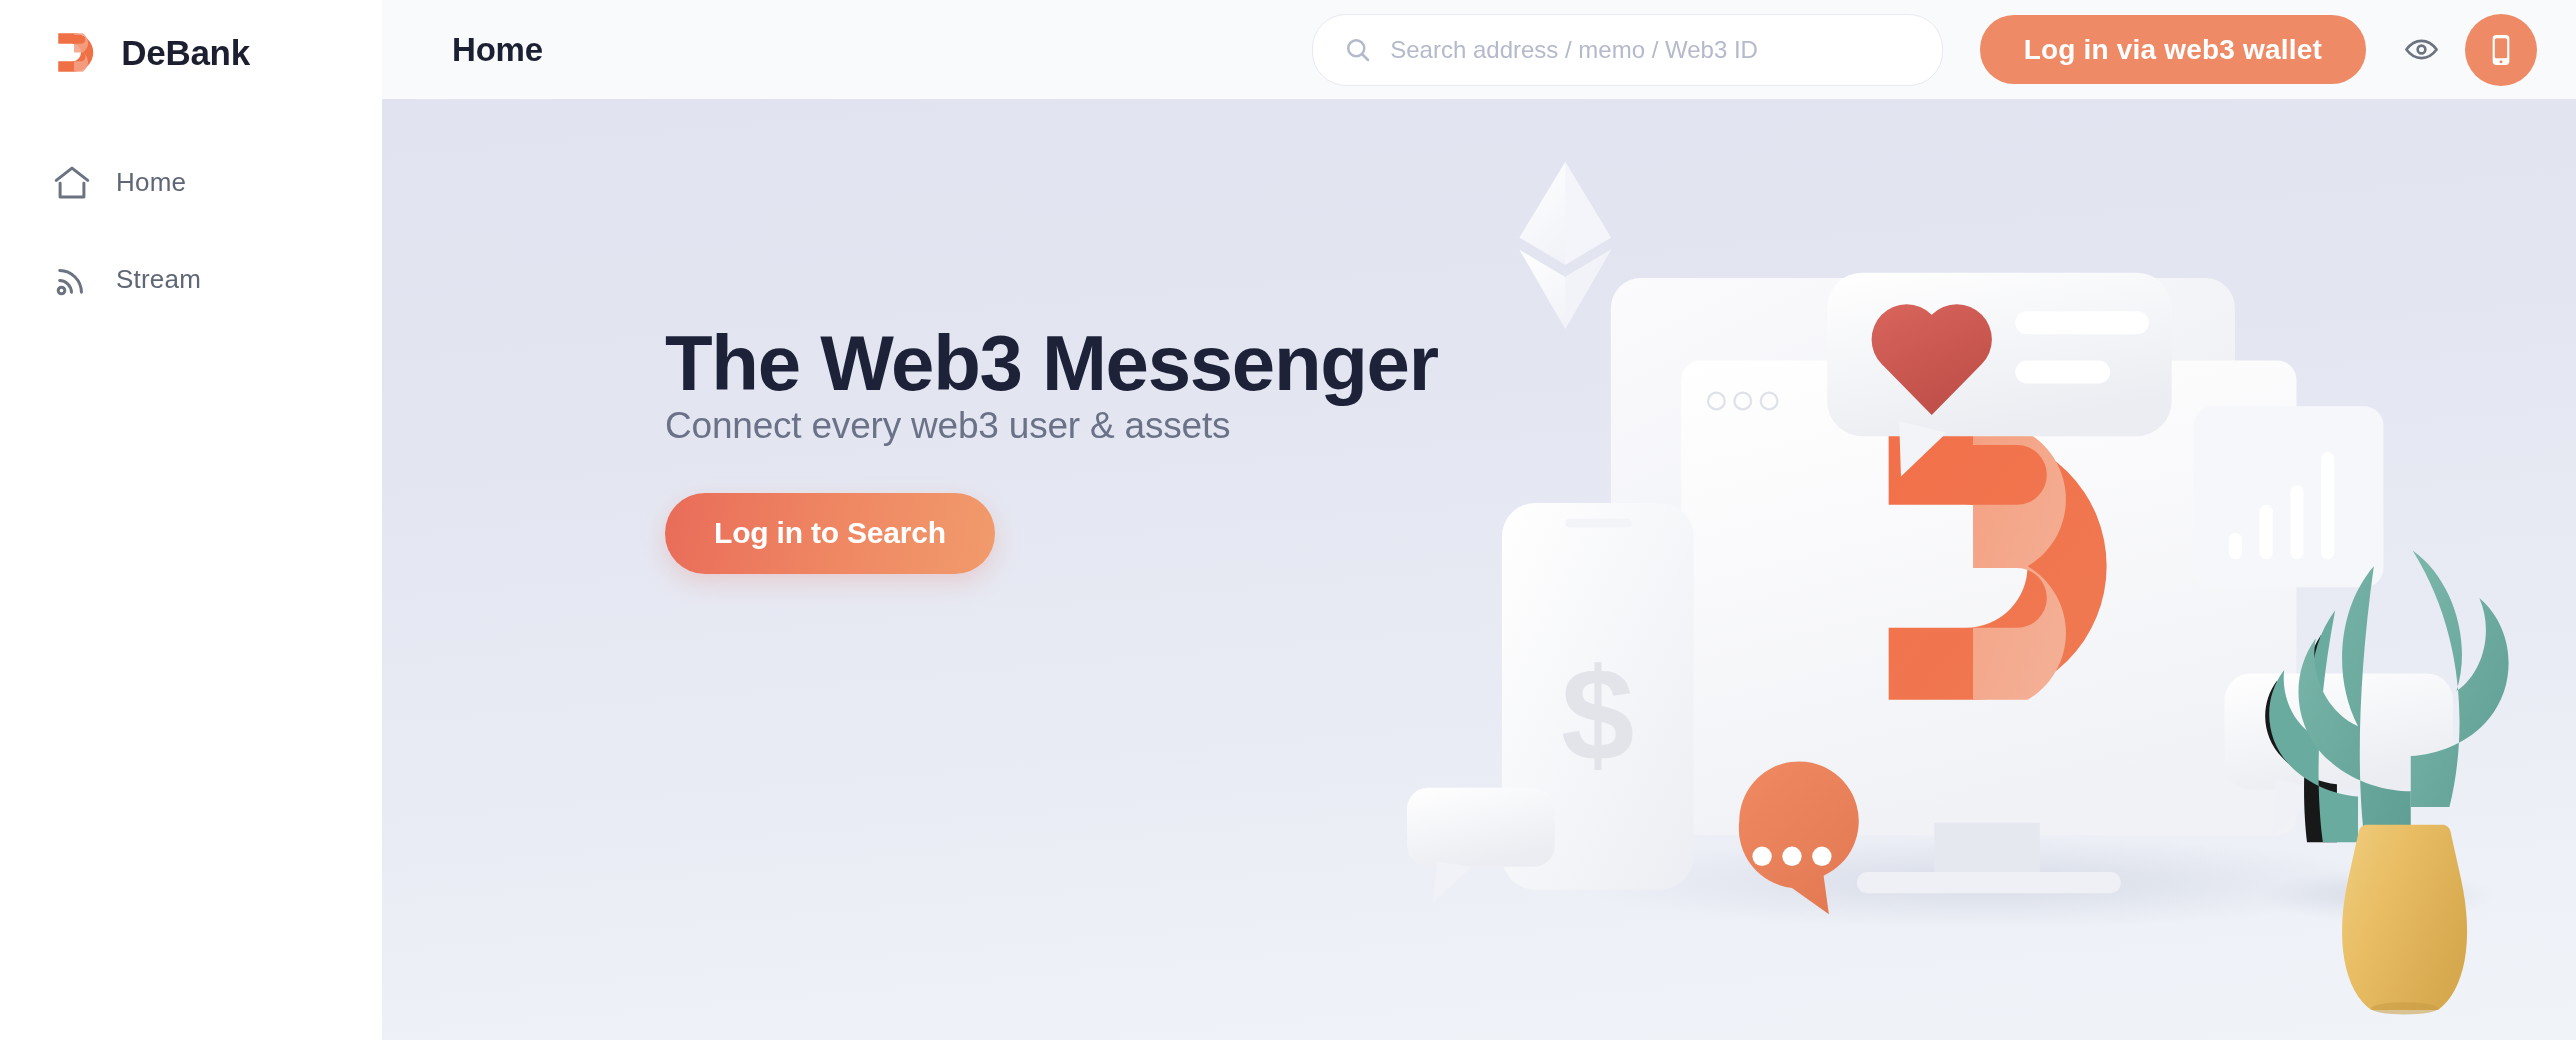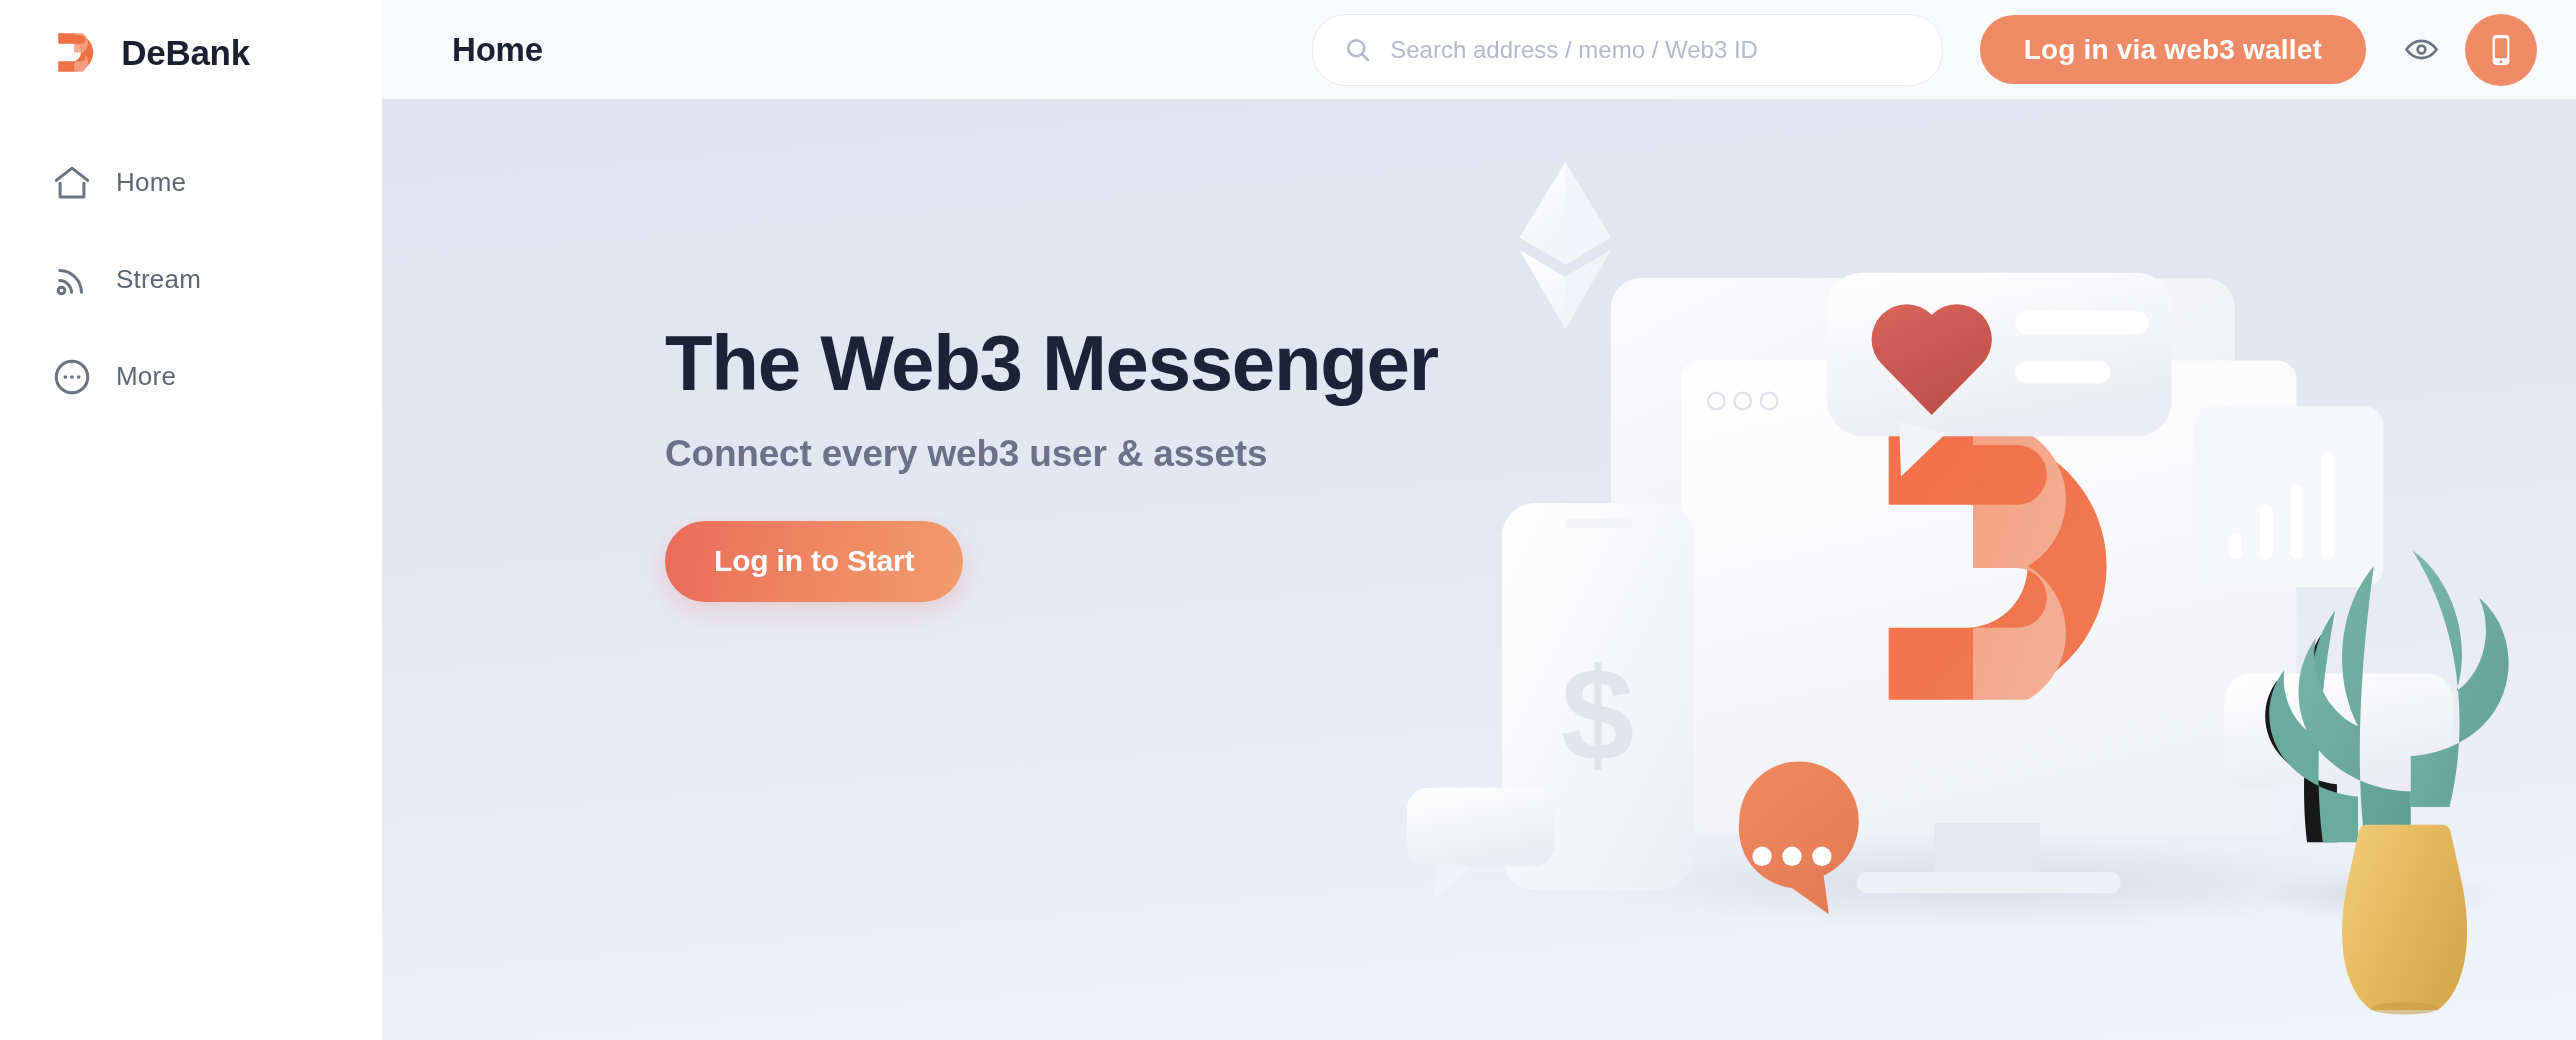--- a/index.html
+++ b/index.html
@@ -107,22 +107,22 @@
   .hero-copy {
     position: absolute; left: 283px; top: 224px;
     z-index: 4;
   }
   .hero-title {
     font-size: 78px; font-weight: 700; color: #1d2239;
     letter-spacing: -1.3px; line-height: 1.05;
     white-space: nowrap;
   }
   .hero-sub {
-    font-size: 37px; color: #6b7288; font-weight: 700;
-    margin-top: 28px; letter-spacing: -0.2px;
+    font-size: 37px; color: #6b7288; font-weight: 400;
+    letter-spacing: -0.2px;
     white-space: nowrap;
   }
   .cta-btn {
     margin-top: 46px;
     height: 81px; padding: 0 49px;
     border: none; border-radius: 40px;
     background: linear-gradient(100deg, #e96c59 0%, #ef8763 52%, #f19b6c 100%);
     color: #ffffff; font-size: 30px; font-weight: 700;
     font-family: "Liberation Sans", sans-serif;
     cursor: pointer; letter-spacing: -0.2px;
@@ -171,31 +171,20 @@
         <span class="nav-icon">
           <svg viewBox="0 0 24 24" fill="none" stroke="#6b7280" stroke-width="1.7" stroke-linecap="round">
             <circle cx="6" cy="18" r="1.9"></circle>
             <path d="M5 12.3 A7 7 0 0 1 11.7 19"></path>
             <path d="M5 6.6 A12.6 12.6 0 0 1 17.4 19"></path>
           </svg>
         </span>
         <span class="nav-label">Stream</span>
       </div>
 
-      <div class="nav-item">
-        <span class="nav-icon">
-          <svg viewBox="0 0 24 24" fill="none" stroke="#6b7280" stroke-width="1.7">
-            <circle cx="12" cy="12" r="9"></circle>
-            <circle cx="8.2" cy="12" r="1.05" fill="#6b7280" stroke="none"></circle>
-            <circle cx="12" cy="12" r="1.05" fill="#6b7280" stroke="none"></circle>
-            <circle cx="15.8" cy="12" r="1.05" fill="#6b7280" stroke="none"></circle>
-          </svg>
-        </span>
-        <span class="nav-label">More</span>
-      </div>
 
     </nav>
   </aside>
 
   <section class="main">
 
     <header class="topbar">
       <div class="page-title">Home</div>
       <div class="topbar-spacer"></div>
 
@@ -225,21 +214,21 @@
           <circle cx="12" cy="19" r="0.9" fill="#ee8a66"></circle>
         </svg>
       </button>
     </header>
 
     <div class="hero">
 
       <div class="hero-copy">
         <h1 class="hero-title">The Web3 Messenger</h1>
         <p class="hero-sub">Connect every web3 user &amp; assets</p>
-        <button class="cta-btn">Log in to Start</button>
+        <button class="cta-btn">Log in to Search</button>
       </div>
 
       <div class="hero-art">
         <svg viewBox="0 0 1330 1010" xmlns="http://www.w3.org/2000/svg">
           <defs>
             <linearGradient id="gMon" x1="0" y1="0" x2="0.6" y2="1">
               <stop offset="0" stop-color="#fbfbfd"></stop>
                 <stop offset="1" stop-color="#e9ebf1"></stop>
             </linearGradient>
             <linearGradient id="gScreen" x1="0" y1="0" x2="0.3" y2="1">

